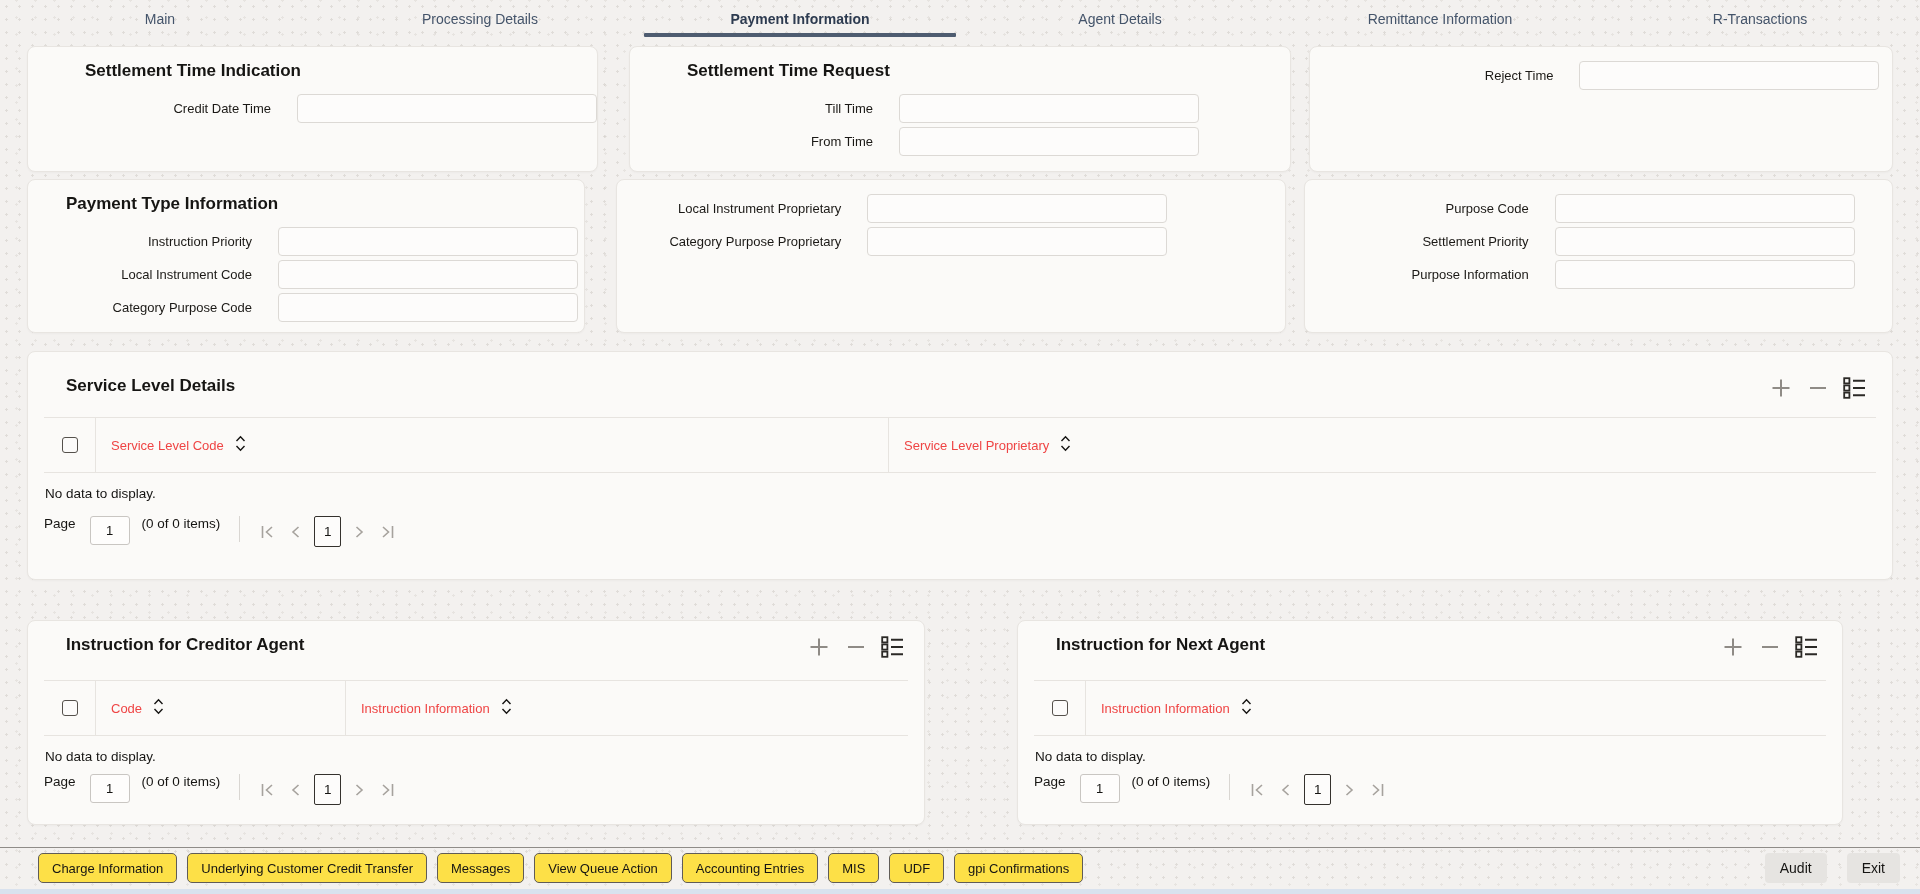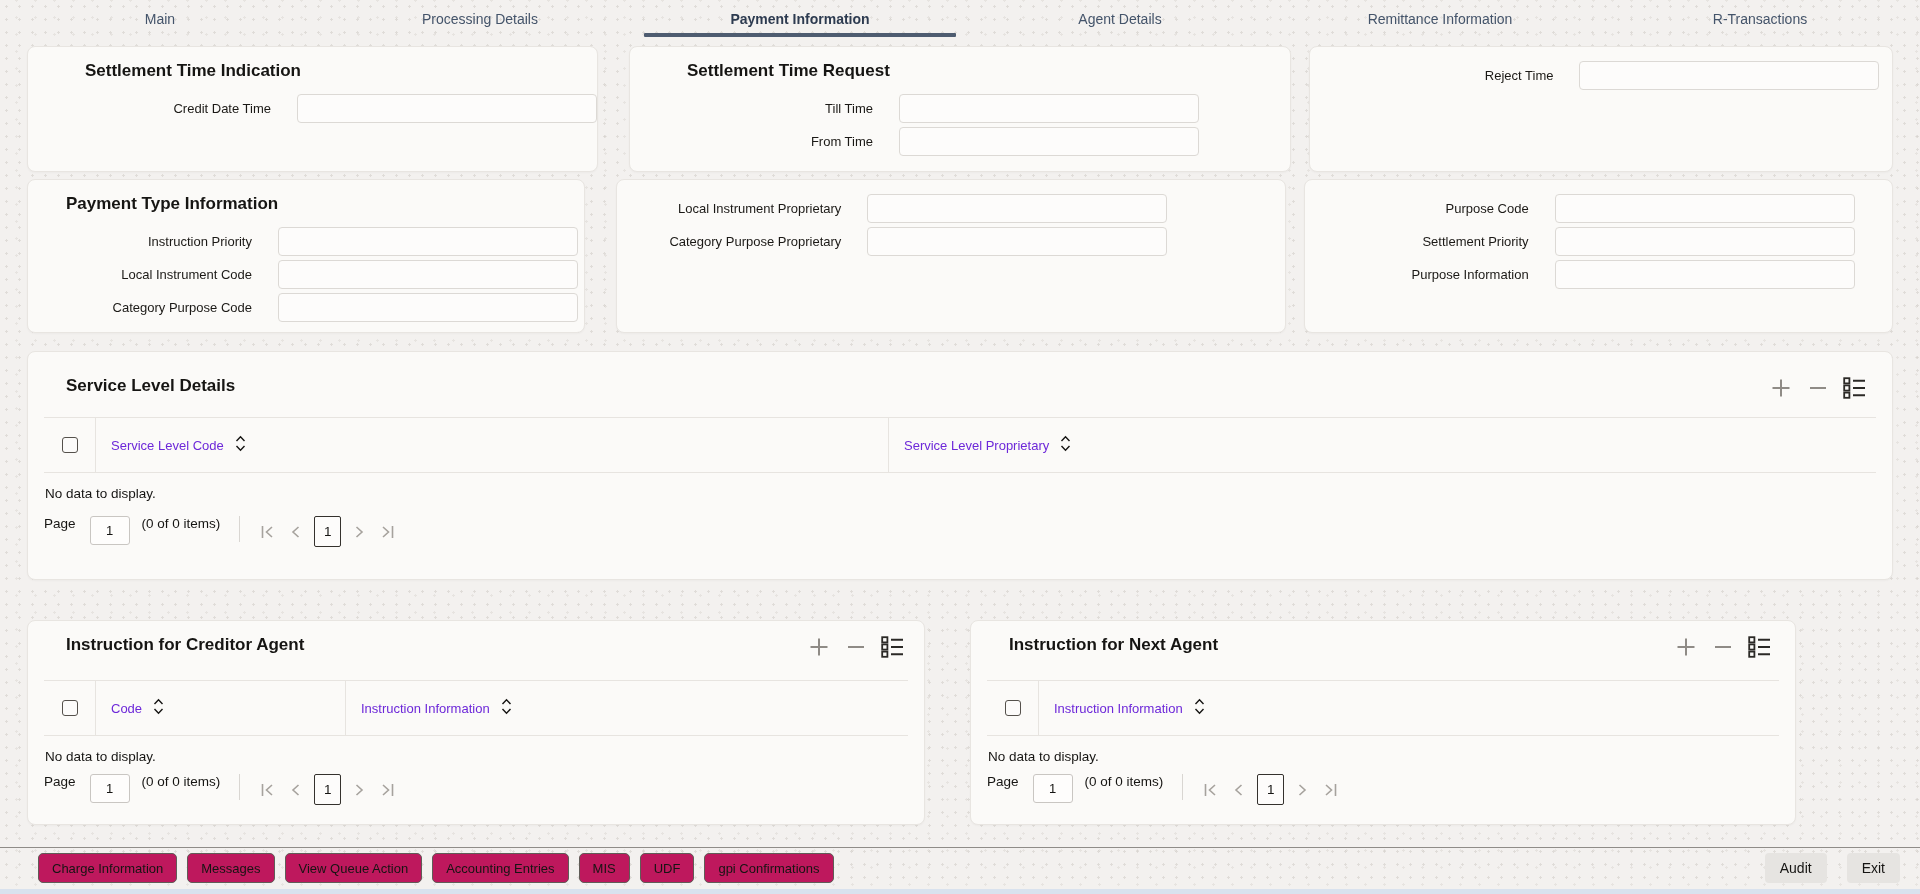--- a/index.html
+++ b/index.html
@@ -52,31 +52,31 @@
     font-size:13px; color:#1b1916;
   }
   .field input {
     width:300px; height:29px; border:1px solid #dcd9d5; border-radius:4px;
     background:#fdfcfb; padding:0 8px; font-size:13px; color:#161513; outline:none;
   }
   
   .panel-grid-full { margin-top:18px; height:229px; width:1866px; }
   .row4 { margin-top:40px;gap:16px; }
   .panel-grid-l { width:898px; height:205px; }
-  .panel-grid-r { width:826px; height:205px; margin-left:29px; }
+  .panel-grid-r { width:826px; height:205px; margin-left:76px; }
   .grid-head-row { display:flex; align-items:flex-start; justify-content:space-between; padding-right:26px; }
   .toolbar { display:flex; align-items:center; gap:14px; }
   .icon-btn { background:none; border:none; padding:0; cursor:pointer; display:flex; align-items:center; }
   
   .gtable { margin:0 16px; }
   .ghead {
     display:flex; align-items:stretch; height:56px;
     border-top:1px solid #e7e4e0; border-bottom:1px solid #e7e4e0;
   }
-  .gcell { display:flex; align-items:center; font-size:13px; color:#6d28d9; }
+  .gcell { display:flex; align-items:center; font-size:13px; color:#ef4444; }
   .cb-cell { width:52px; justify-content:center; border-right:1px solid #e7e4e0; }
   .col-cell { padding-left:15px; gap:11px; cursor:pointer; }
   .col-split { border-right:1px solid #e7e4e0; }
   .checkbox {
     width:16px; height:16px; border:1.6px solid #55514c; border-radius:3px;
     background:#fcfbfa; cursor:pointer;
   }
   .empty-row { font-size:13.5px; padding:13px 0 0 1px; color:#161513; }
   
   .pager { display:flex; align-items:flex-start; margin:15px 0 0 16px; font-size:13.5px; }
@@ -92,21 +92,21 @@
     width:27px; height:31px; border:1px solid #34312d; border-radius:2px;
     background:#fdfcfb; display:flex; align-items:center; justify-content:center;
     font-size:13.5px; cursor:pointer;
   }
   
   .footer-bar {
     margin-top:22px; border-top:1px solid #8f8c88; height:41px;
     display:flex; align-items:center; padding:0 20px 0 38px; gap:10px;
   }
   .btn {
-    border:1px solid #605c57; border-radius:5px; background:#be185d;
+    border:1px solid #605c57; border-radius:5px; background:#fde047;
     height:30px; padding:0 13px; font-size:13px; color:#161513;
     font-family:inherit; cursor:pointer; white-space:nowrap;
   }
   .btn-gray {
     border:none; border-radius:4px; background:#e6e4e1; height:30px;
     padding:0 15px; font-size:14px; color:#161513; font-family:inherit; cursor:pointer;
   }
   .spacer { flex:1; }
   .bottom-strip { height:6px; background:#d9e2ee; margin-top:1px; }
 </style>
@@ -451,20 +451,21 @@
             </span>
         </div>
       </div>
     </div>
   </div>
 
 </div>
 
 <div class="footer-bar">
   <button class="btn">Charge Information</button>
+  <button class="btn">Underlying Customer Credit Transfer</button>
   <button class="btn">Messages</button>
   <button class="btn">View Queue Action</button>
   <button class="btn">Accounting Entries</button>
   <button class="btn">MIS</button>
   <button class="btn">UDF</button>
   <button class="btn">gpi Confirmations</button>
   <div class="spacer"></div>
   <button class="btn-gray" style="margin-right:10px;">Audit</button>
   <button class="btn-gray">Exit</button>
 </div>

